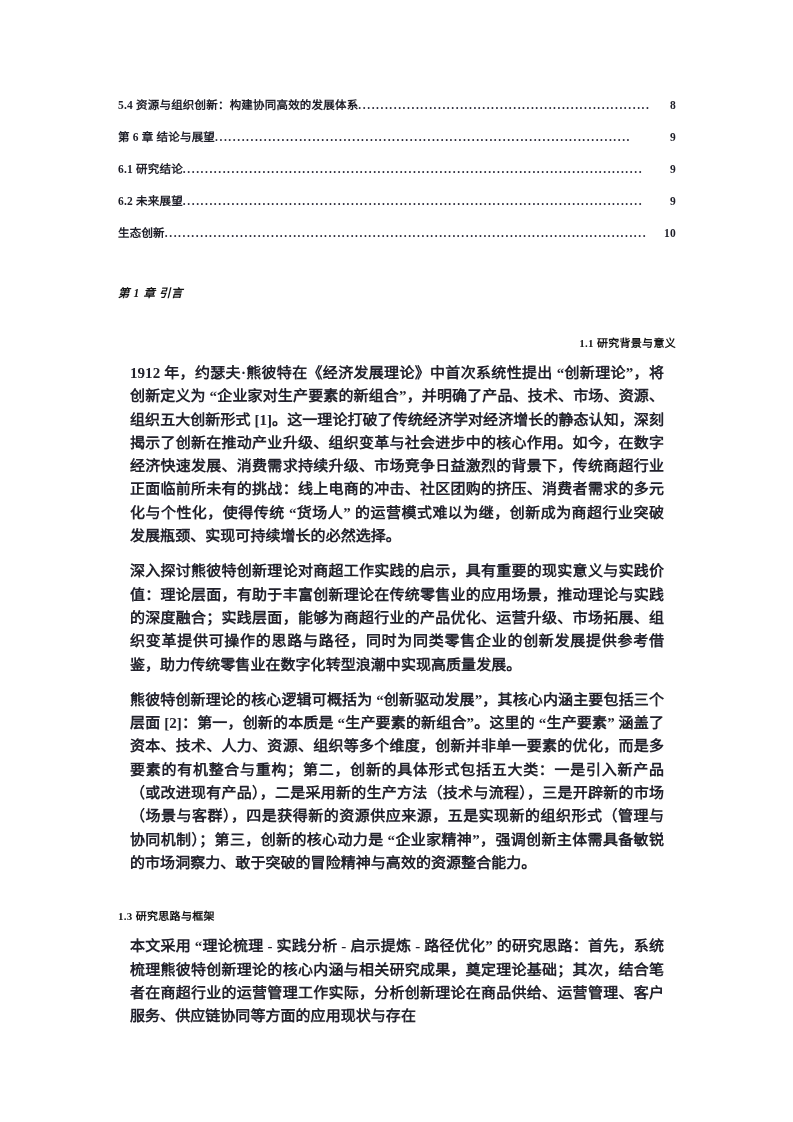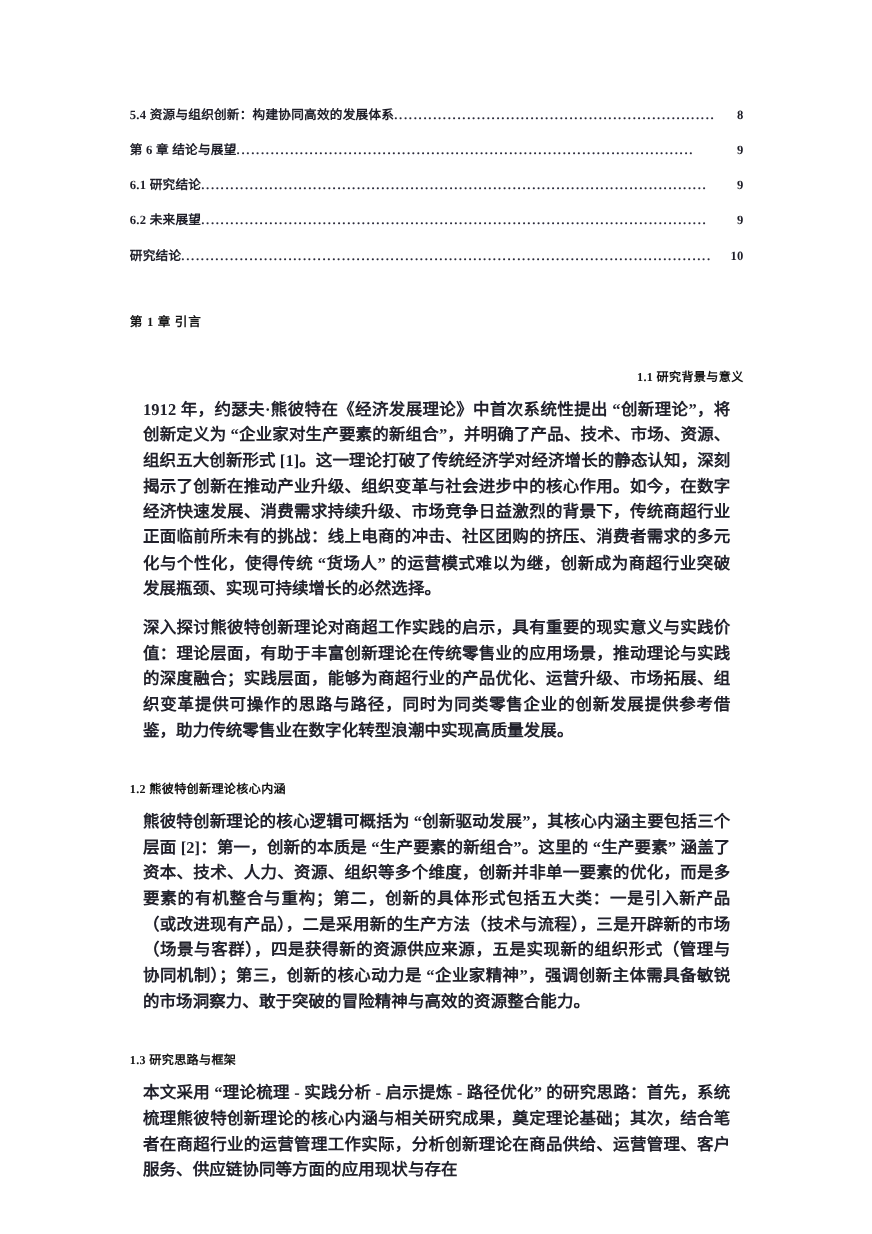--- a/index.html
+++ b/index.html
@@ -73,20 +73,21 @@
     color: #141414;
     margin: 0;
     padding: 0;
     line-height: 14px;
     letter-spacing: 0.6px;
   }
   .chapter-heading-wrap {
     margin-top: 28px;
     margin-bottom: 0;
     height: 14px;
+    font-style: italic;
   }
 
   h2.section-heading {
     font-size: 11px;
     font-weight: bold;
     color: #141414;
     margin: 0;
     padding: 0;
     line-height: 14px;
     letter-spacing: 0.3px;
@@ -139,40 +140,37 @@
         <span class="toc-page">9</span>
       </div>
 
       <div class="toc-entry">
         <span class="toc-title">6.2 未来展望</span>
         <span class="toc-leader">........................................................................................................</span>
         <span class="toc-page">9</span>
       </div>
 
       <div class="toc-entry">
-        <span class="toc-title">研究结论</span>
+        <span class="toc-title">生态创新</span>
         <span class="toc-leader">.............................................................................................................</span>
         <span class="toc-page">10</span>
       </div>
 
     </div>
 
     <div class="chapter-heading-wrap">
       <h1 class="chapter-heading">第 1 章 引言</h1>
     </div>
 
     <div class="section-heading-wrap sec-11">
       <h2 class="section-heading">1.1 研究背景与意义</h2>
     </div>
     <p class="para para-gap-first">1912 年，约瑟夫·熊彼特在《经济发展理论》中首次系统性提出 “创新理论”，将创新定义为 “企业家对生产要素的新组合”，并明确了产品、技术、市场、资源、组织五大创新形式 [1]。这一理论打破了传统经济学对经济增长的静态认知，深刻揭示了创新在推动产业升级、组织变革与社会进步中的核心作用。如今，在数字经济快速发展、消费需求持续升级、市场竞争日益激烈的背景下，传统商超行业正面临前所未有的挑战：线上电商的冲击、社区团购的挤压、消费者需求的多元化与个性化，使得传统 “货场人” 的运营模式难以为继，创新成为商超行业突破发展瓶颈、实现可持续增长的必然选择。</p>
     <p class="para para-gap">深入探讨熊彼特创新理论对商超工作实践的启示，具有重要的现实意义与实践价值：理论层面，有助于丰富创新理论在传统零售业的应用场景，推动理论与实践的深度融合；实践层面，能够为商超行业的产品优化、运营升级、市场拓展、组织变革提供可操作的思路与路径，同时为同类零售企业的创新发展提供参考借鉴，助力传统零售业在数字化转型浪潮中实现高质量发展。</p>
 
-    <div class="section-heading-wrap sec-12">
-      <h2 class="section-heading">1.2 熊彼特创新理论核心内涵</h2>
-    </div>
     <p class="para para-gap-first">熊彼特创新理论的核心逻辑可概括为 “创新驱动发展”，其核心内涵主要包括三个层面 [2]：第一，创新的本质是 “生产要素的新组合”。这里的 “生产要素” 涵盖了资本、技术、人力、资源、组织等多个维度，创新并非单一要素的优化，而是多要素的有机整合与重构；第二，创新的具体形式包括五大类：一是引入新产品（或改进现有产品），二是采用新的生产方法（技术与流程），三是开辟新的市场（场景与客群），四是获得新的资源供应来源，五是实现新的组织形式（管理与协同机制）；第三，创新的核心动力是 “企业家精神”，强调创新主体需具备敏锐的市场洞察力、敢于突破的冒险精神与高效的资源整合能力。</p>
 
     <div class="section-heading-wrap sec-13">
       <h2 class="section-heading">1.3 研究思路与框架</h2>
     </div>
     <p class="para para-gap-first">本文采用 “理论梳理 - 实践分析 - 启示提炼 - 路径优化” 的研究思路：首先，系统梳理熊彼特创新理论的核心内涵与相关研究成果，奠定理论基础；其次，结合笔者在商超行业的运营管理工作实际，分析创新理论在商品供给、运营管理、客户服务、供应链协同等方面的应用现状与存在</p>
 
   </div>
 </div>
 

